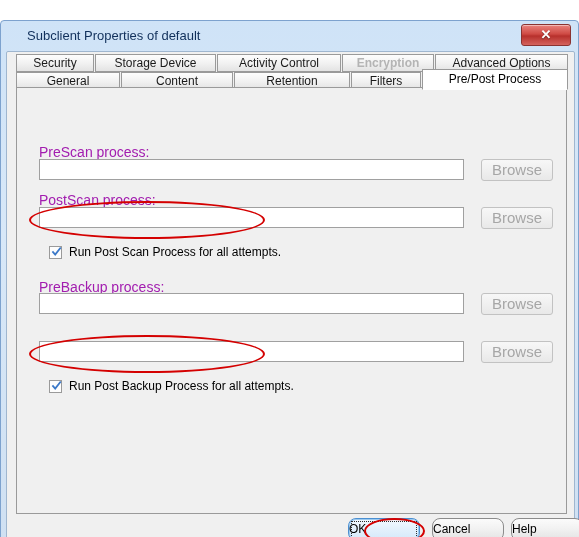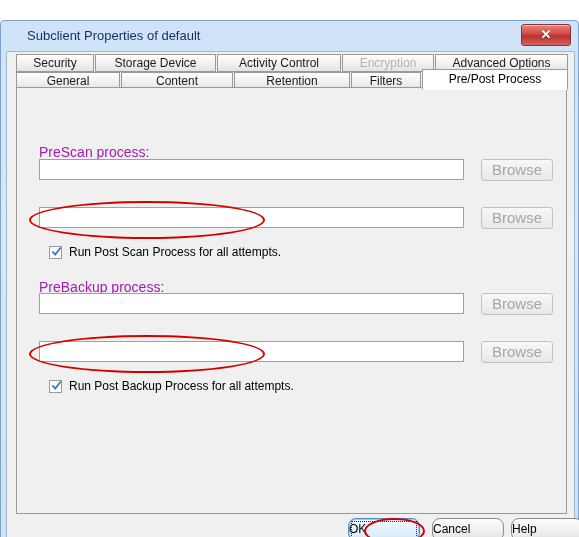--- a/index.html
+++ b/index.html
@@ -277,36 +277,37 @@
       <div class="close-x">✕</div>
     </div>
   </div>
 
   <div class="client">
 
     <div class="tabstrip">
       <div class="tab row1" style="left:0px;width:78px;">Security</div>
       <div class="tab row1" style="left:79px;width:121px;">Storage Device</div>
       <div class="tab row1" style="left:201px;width:124px;">Activity Control</div>
-      <div class="tab row1 disabled" style="left:326px;width:92px;">Encryption</div>
+      <div class="tab row1 disabled" style="left:326px;width:92px;font-weight:bold;">Encryption</div>
       <div class="tab row1" style="left:419px;width:133px;">Advanced Options</div>
 
       <div class="tab row2" style="left:0px;width:104px;">General</div>
       <div class="tab row2" style="left:105px;width:112px;">Content</div>
       <div class="tab row2" style="left:218px;width:116px;">Retention</div>
       <div class="tab row2" style="left:335px;width:70px;">Filters</div>
       <div class="tab row2 active" style="left:406px;width:146px;">Pre/Post Process</div>
     </div>
 
     <div class="tabpanel">
 
       <div class="field-label" style="left:22px;top:56px;">PreScan process:</div>
       <input class="text-input" style="left: 22px; top: 71px; width: 425px;" type="text" value="">
       <div class="browse-btn" style="left:464px;top:71px;">Browse</div>
 
+      <div class="field-label" style="left:22px;top:104px;">PostScan process:</div>
       <input class="text-input" style="left: 22px; top: 119px; width: 425px;" type="text" value="">
       <div class="browse-btn" style="left:464px;top:119px;">Browse</div>
 
       <div class="cb-row" style="left:32px;top:155px;">
         <span class="checkbox">
           <svg class="tick" viewBox="0 0 11 13">
             <path d="M2 7 L4.2 9.6 L9.2 3.2" stroke="#3a78c8" stroke-width="1.8" fill="none" stroke-linecap="square"></path>
           </svg>
         </span>
         <span class="cb-label">Run Post Scan Process for all attempts.</span>

